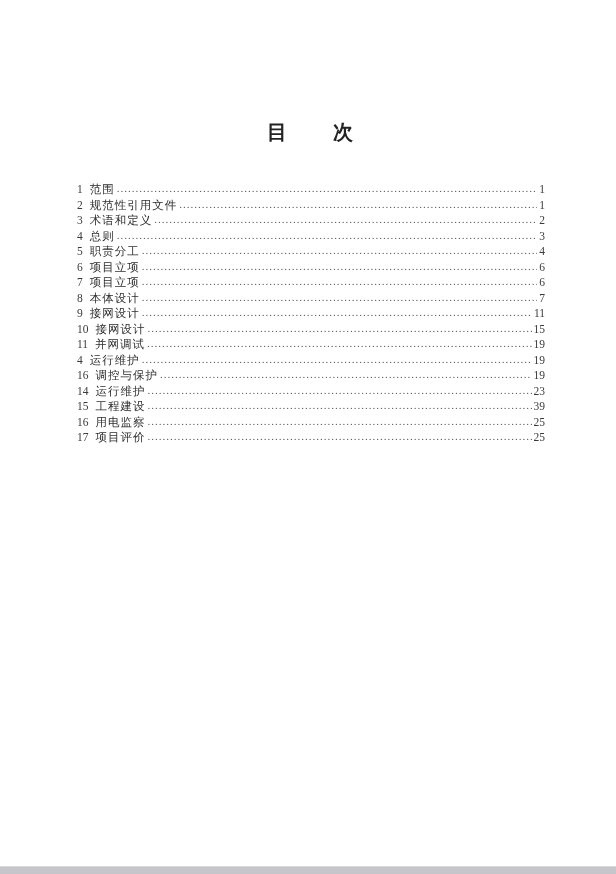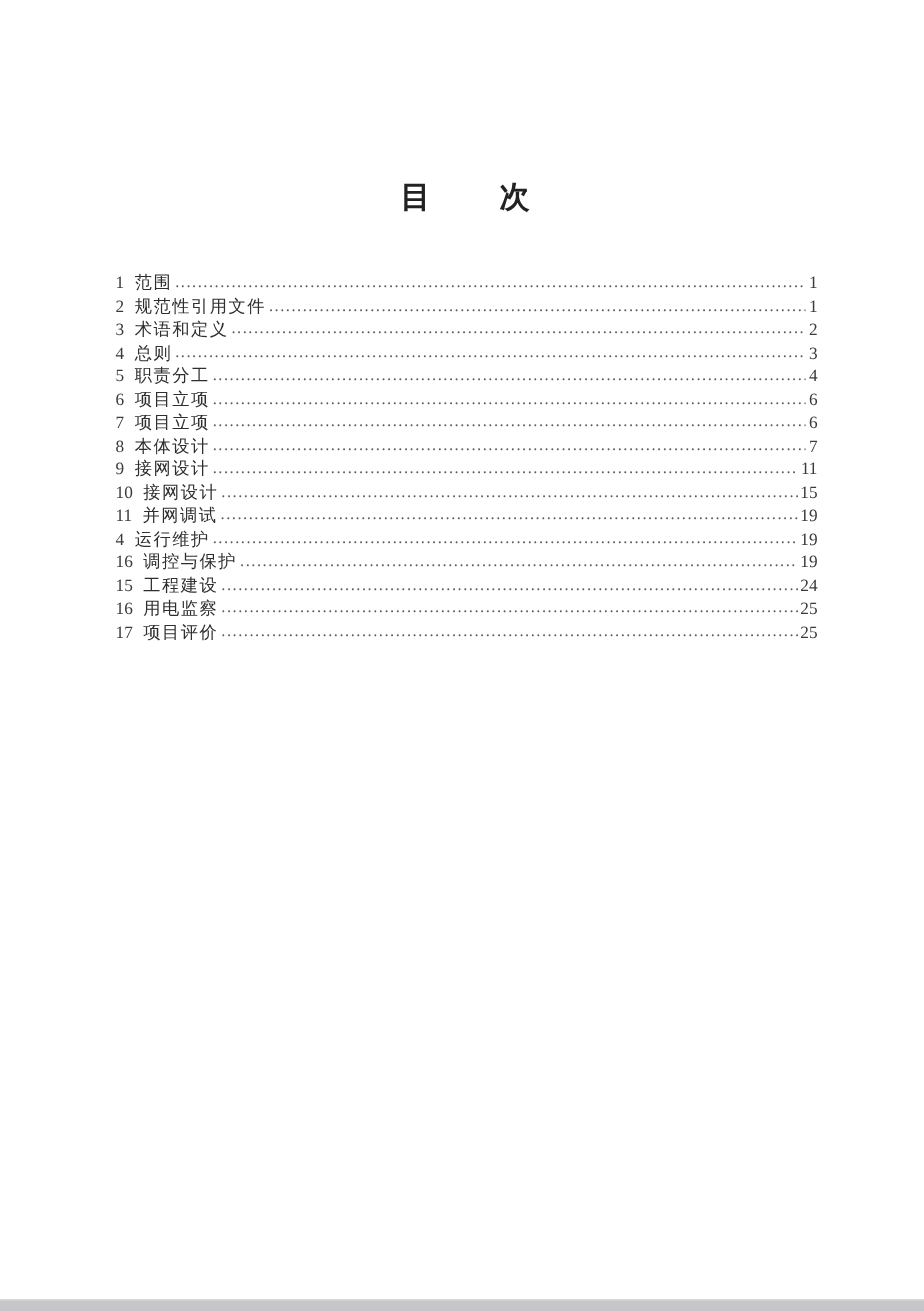--- a/index.html
+++ b/index.html
@@ -170,26 +170,32 @@
     <span class="toc-page">19</span>
   </div>
 
   <div class="toc-row">
     <span class="toc-num">16</span>
     <span class="toc-label">调控与保护</span>
     <span class="toc-leader"></span>
     <span class="toc-page">19</span>
   </div>
 
+  <div class="toc-row">
+    <span class="toc-num">14</span>
+    <span class="toc-label">运行维护</span>
+    <span class="toc-leader"></span>
+    <span class="toc-page">23</span>
+  </div>
 
   <div class="toc-row">
     <span class="toc-num">15</span>
     <span class="toc-label">工程建设</span>
     <span class="toc-leader"></span>
-    <span class="toc-page">24</span>
+    <span class="toc-page">39</span>
   </div>
 
   <div class="toc-row">
     <span class="toc-num">16</span>
     <span class="toc-label">用电监察</span>
     <span class="toc-leader"></span>
     <span class="toc-page">25</span>
   </div>
 
   <div class="toc-row">

